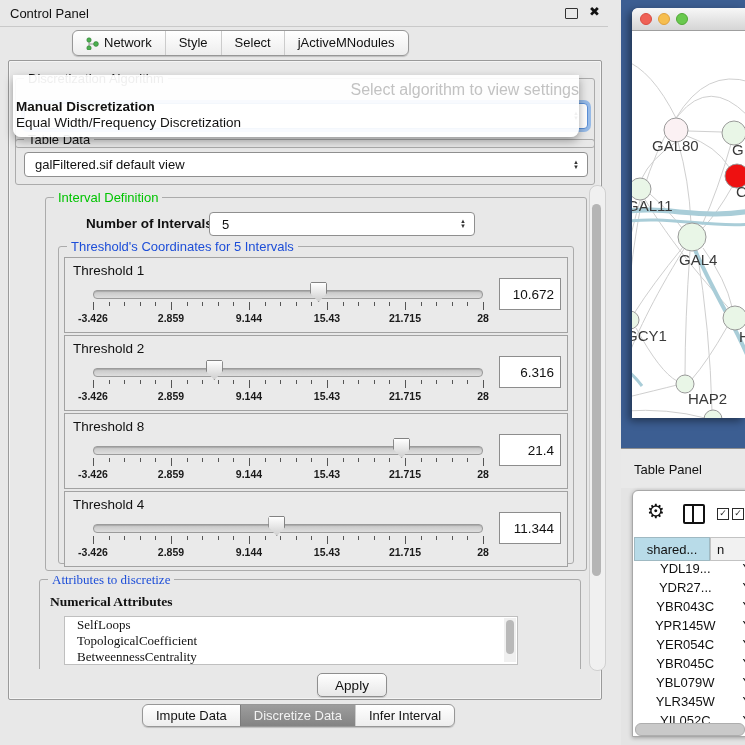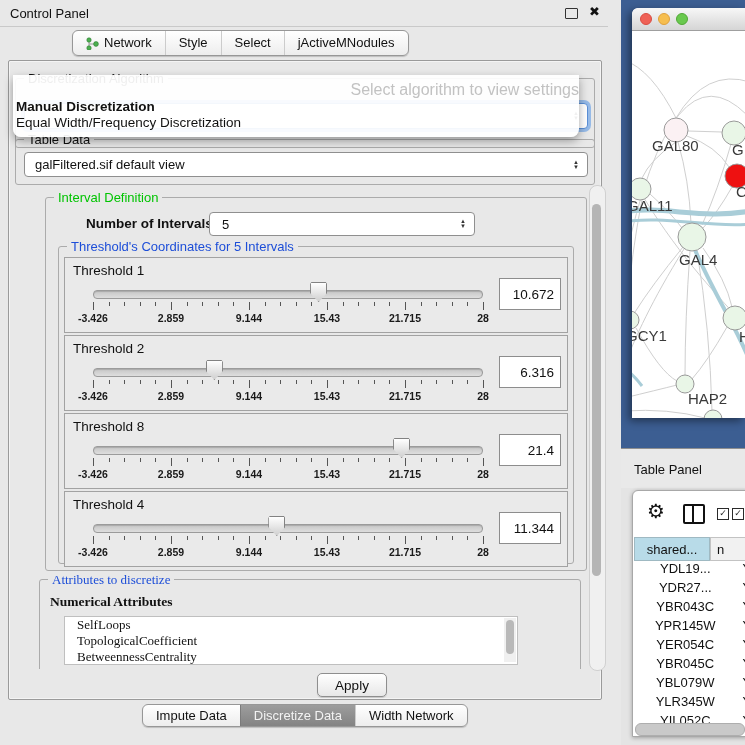--- a/index.html
+++ b/index.html
@@ -377,21 +377,21 @@
   </div>
 
   <div class="abs seg" id="bottom-tabbar">
       <div class="tab">
         <span>Impute Data</span>
       </div>
       <div class="tab sel">
         <span>Discretize Data</span>
       </div>
       <div class="tab">
-        <span>Width Network</span>
+        <span>Infer Interval</span>
       </div>
     </div>
 </div>
 
 <div class="abs" id="desktop">
   <div class="abs" id="net-window">
     <div id="net-titlebar">
         <span class="tl" style="left: 8px; background: rgb(239, 97, 86); border: 1px solid rgb(217, 76, 66);"></span>
         <span class="tl" style="left: 26px; background: rgb(246, 190, 79); border: 1px solid rgb(223, 160, 60);"></span>
         <span class="tl" style="left: 44px; background: rgb(105, 201, 78); border: 1px solid rgb(82, 168, 56);"></span>

